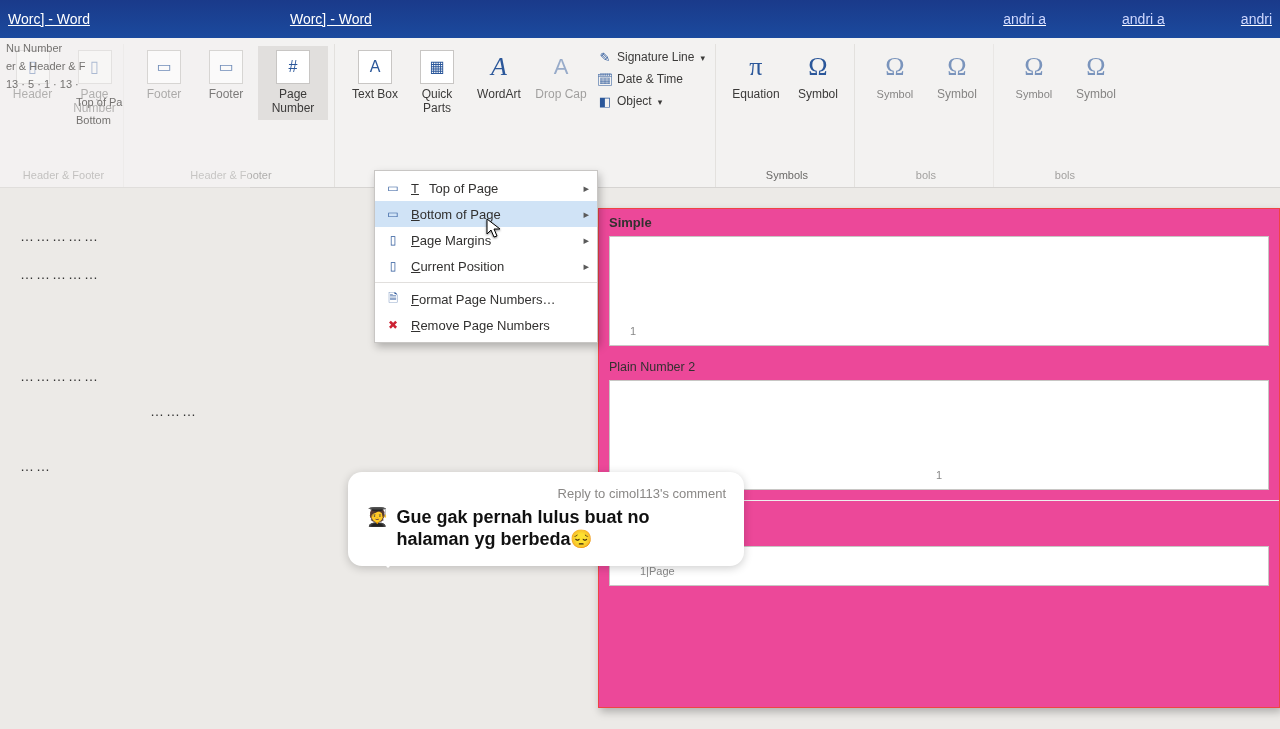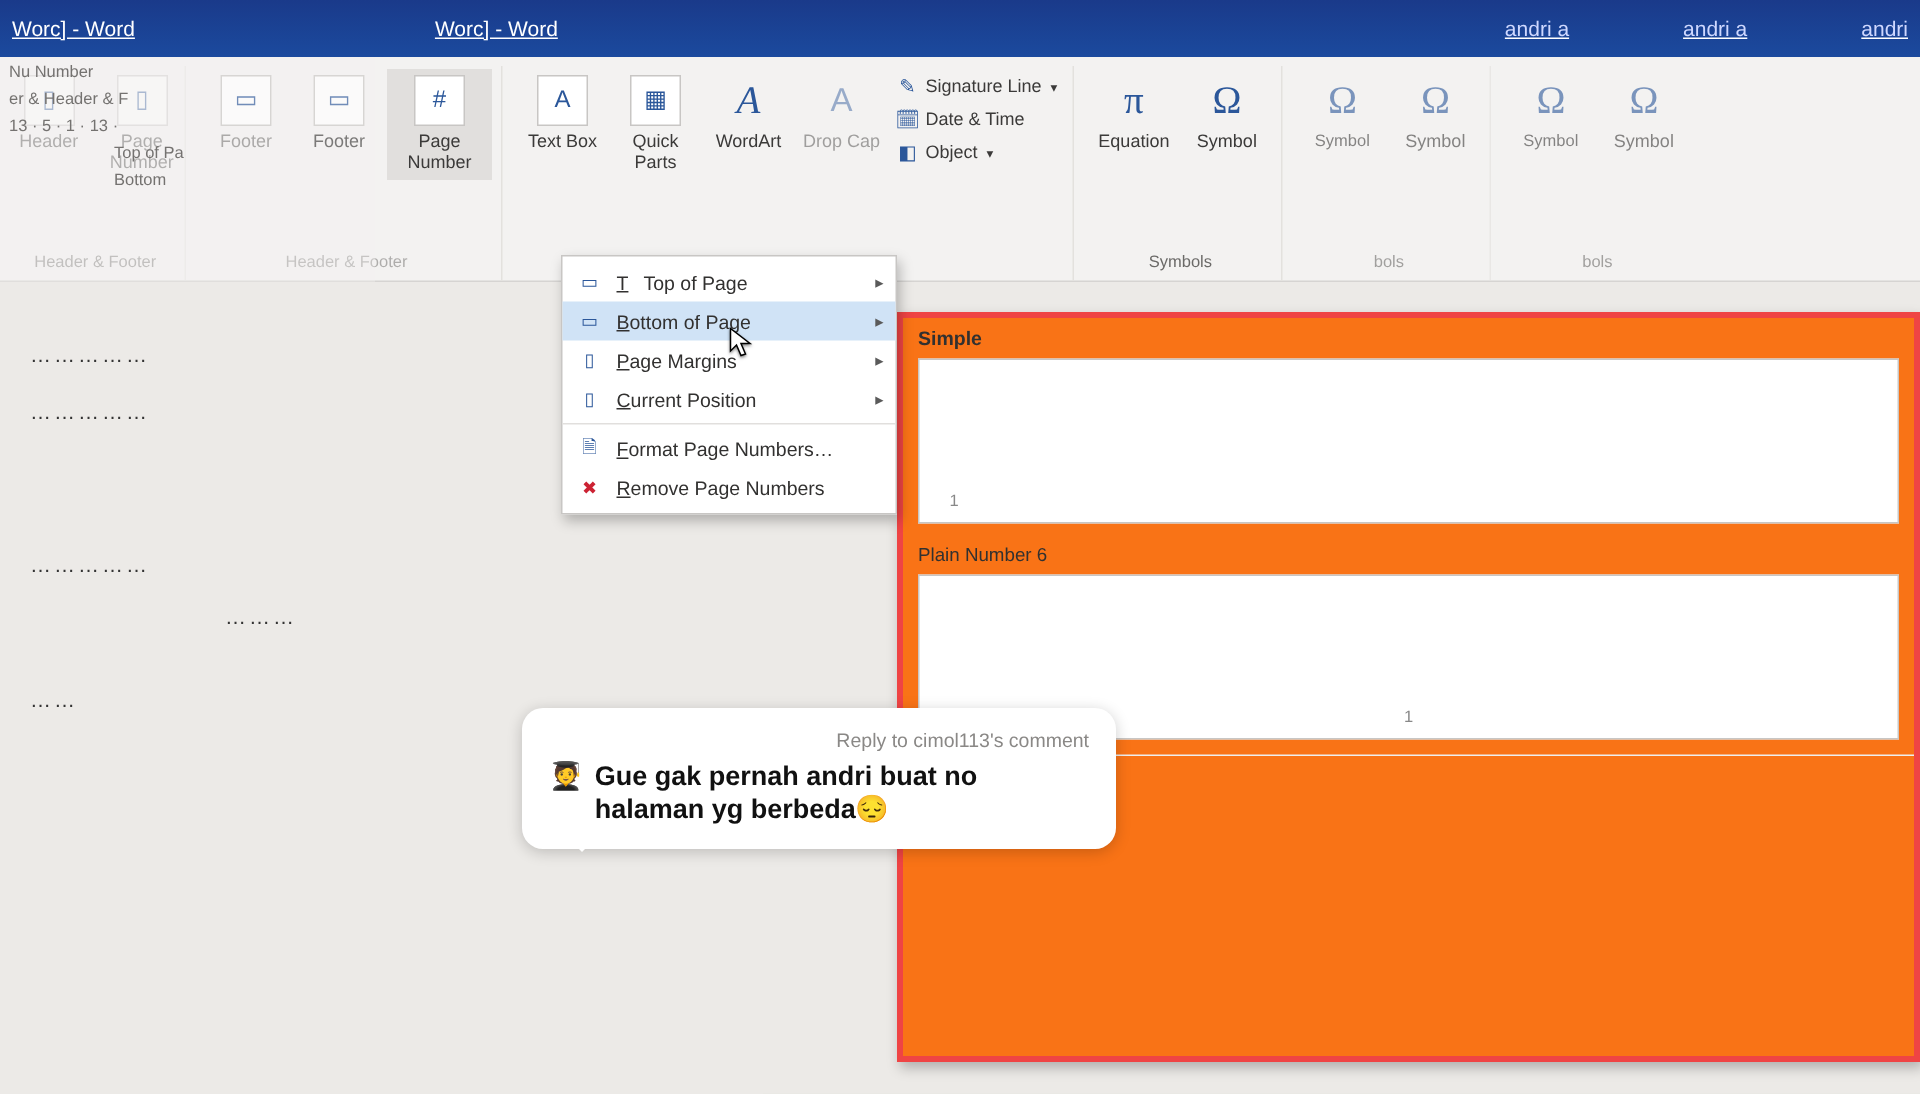--- a/index.html
+++ b/index.html
@@ -81,22 +81,22 @@
   .dropdown .mi .mic { width:16px; height:16px; display:inline-flex; align-items:center; justify-content:center; color:#2b579a; font-size:12px; }
   .dropdown .mi.hasfly::after { content:"▸"; position:absolute; right:8px; color:#5a5a5a; font-size:11px; }
   .dropdown .mi.hover { background:#d0e3f6; }
   .dropdown .sep { height:1px; background:#e1dfdd; margin:3px 0; }
 
   
   .gallery {
     position:absolute;
     left: 598px; top: 208px;
     right: 0;
-    background:#f97316;
-    border:4px solid #ef4444;
+    background:#ec4899;
+    border:1px solid #ef4444;
     box-shadow: 2px 4px 8px rgba(0,0,0,.25);
     z-index:19;
     height: 500px;
     overflow:hidden;
   }
   .gallery .ghead { font-weight:600; font-size:13px; color:#323130; padding:6px 10px 2px 10px; }
   .gallery .gitem-label { font-size:12.5px; color:#323130; padding:4px 10px 2px 10px; }
   .gallery .gthumb {
     margin: 4px 10px 10px 10px;
     border:1px solid #c8c6c4;
@@ -320,31 +320,32 @@
   <div class="mi">
     <span class="mic" style="color:#c23">✖</span>
     <span><span class="und">R</span>emove Page Numbers</span>
 
   </div>
 </div>
 
 <div class="gallery">
   <div class="ghead">Simple</div>
   <div class="gthumb" style="justify-content:flex-start;padding-left:20px">1</div>
-  <div class="gitem-label">Plain Number 6</div>
+  <div class="gitem-label">Plain Number 2</div>
   <div class="gthumb center">1</div>
   <div class="gcat">Page X</div>
   <div class="gitem-label">Accent Bar 1</div>
+  <div class="gthumb" style="height:40px;justify-content:flex-start;padding-left:30px">1|Page</div>
 </div>
 
 <div class="comment">
   <div class="re">Reply to cimol113's comment</div>
   <div class="body">
     <span class="avatar">🧑‍🎓</span>
-    <span>Gue gak pernah andri buat no halaman yg berbeda😔</span>
+    <span>Gue gak pernah lulus buat no halaman yg berbeda😔</span>
   </div>
 </div>
 
 <div class="cursor">
   <svg viewBox="0 0 16 22" width="16" height="22">
     <path d="M1 1 L1 16 L5 12 L8 19 L11 18 L8 11 L14 11 Z" fill="#fff" stroke="#000" stroke-width="1"></path>
   </svg>
 </div>
 
 </body></html>

